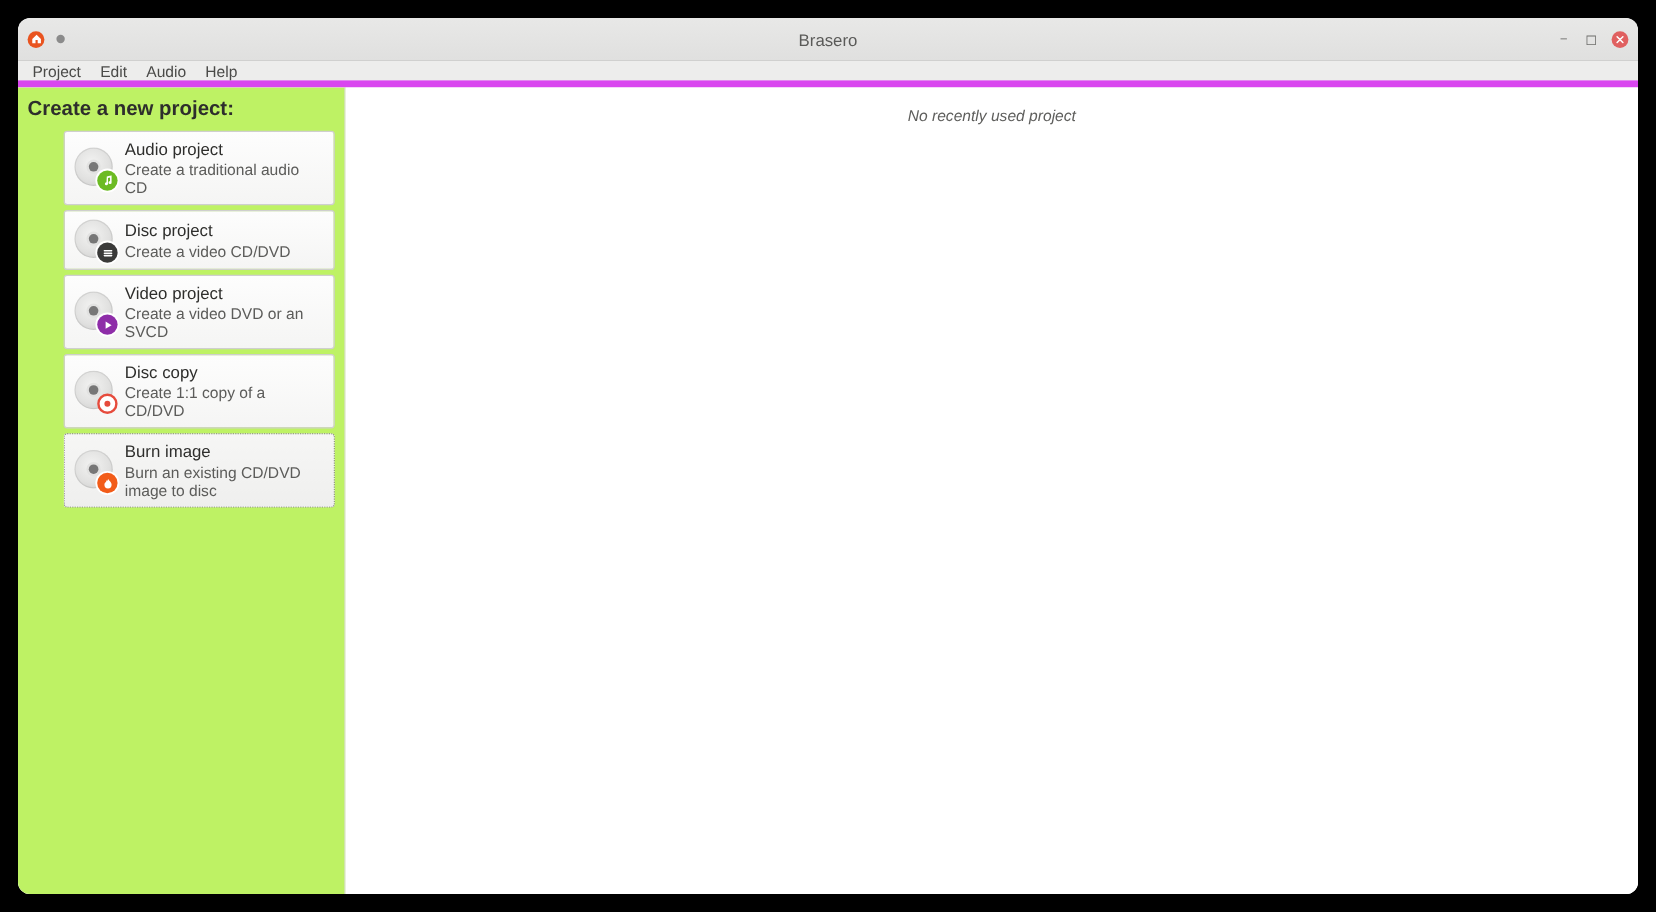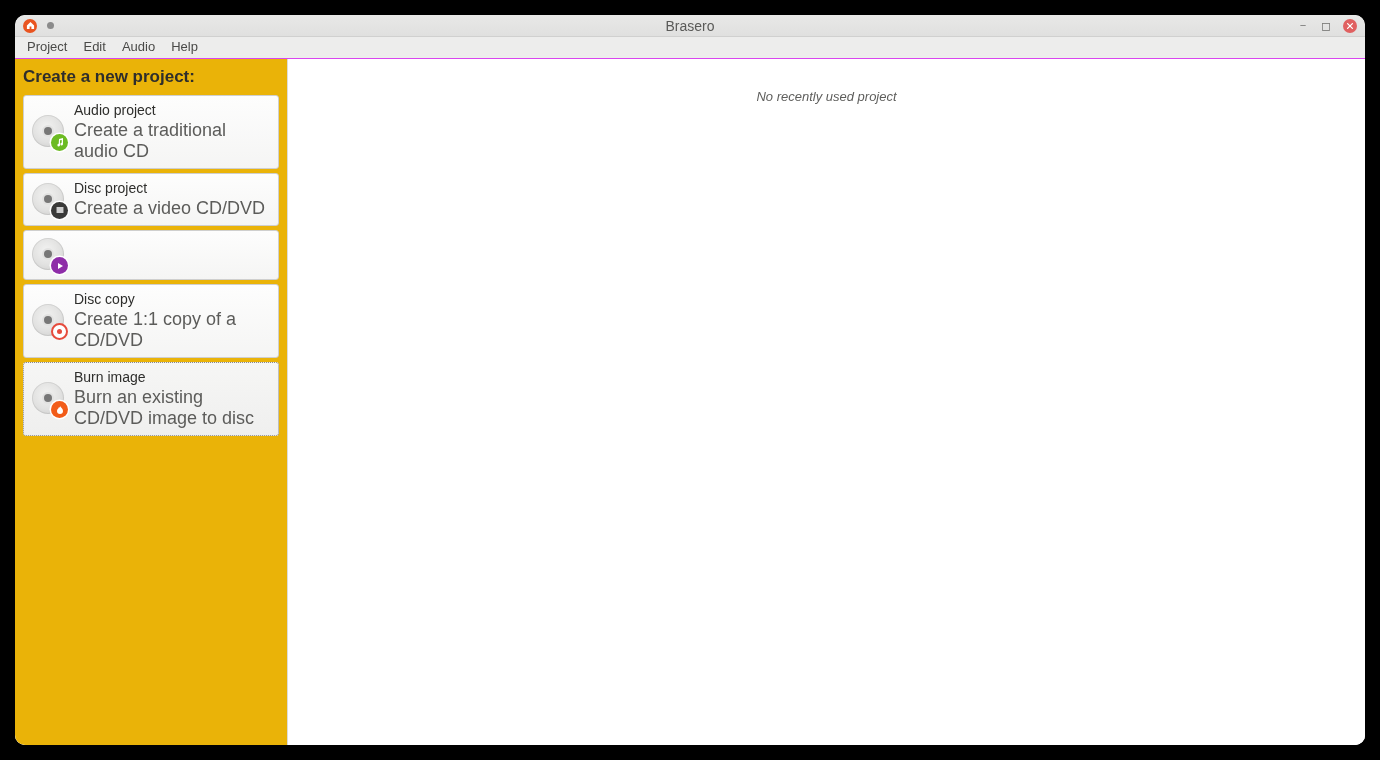--- a/index.html
+++ b/index.html
@@ -16,21 +16,21 @@
     position: absolute;
     top: 15px; left: 15px; right: 15px; bottom: 15px;
     background: #fafafa;
     border-radius: 10px;
     box-shadow: 0 0 0 1px rgba(0,0,0,0.25), 0 8px 30px rgba(0,0,0,0.6);
     display: flex;
     flex-direction: column;
     overflow: hidden;
   }
   .titlebar {
-    height: 22px;
+    height: 36px;
     background: linear-gradient(#e8e8e7,#e0e0df);
     border-bottom: 1px solid #d0d0cf;
     border-top-left-radius: 10px;
     border-top-right-radius: 10px;
     display: flex;
     align-items: center;
     position: relative;
   }
   .titlebar .tb-left {
     display: flex;
@@ -57,51 +57,51 @@
     display: flex;
     align-items: center;
     gap: 12px;
     padding-right: 8px;
   }
   .tb-min, .tb-max { color:#6f6f6d; font-size:12px; cursor:pointer; }
   .tb-close { width:14px;height:14px;border-radius:50%;background:#e06060;display:flex;align-items:center;justify-content:center;color:#fff;font-size:9px;cursor:pointer;}
   .menubar {
     height: 22px;
     background: #ededec;
-    border-bottom: 1px solid #d946ef;
-    display: flex;
-    align-items: flex-start;
+    border-bottom: 6px solid #d946ef;
+    display: flex;
+    align-items: center;
     padding: 0 4px;
     font-size: 13px;
     color: #4a4a48;
   }
   .menubar .menu-item { padding: 2px 8px; cursor:pointer; }
   .content {
     flex: 1;
     display: flex;
     background: #fff;
   }
   .left-pane {
     width: 273px;
     border-right: 1px solid #dcdcdb;
     padding: 8px 8px 8px 8px;
-    background: #eab308;
+    background: #bef264;
   }
   .right-pane {
     flex: 1;
     padding: 8px 10px;
     background: #fff;
   }
   .section-header {
     font-weight: 700;
     font-size: 17px;
     color: #2e2e2c;
     margin-bottom: 8px;
   }
-  .project-list { display:flex; flex-direction:column; gap:4px; }
+  .project-list { display:flex; flex-direction:column; gap:4px;margin-left:30px; }
   .project-button {
     display: flex;
     align-items: center;
     gap: 8px;
     border: 1px solid #cfcfce;
     background: linear-gradient(#fdfdfd,#f5f5f4);
     border-radius: 3px;
     padding: 6px 8px;
     cursor: pointer;
     min-height: 50px;
@@ -135,27 +135,27 @@
     box-shadow:0 0 0 1.5px #fff;
   }
   .badge-audio{background:#6cbb23;}
   .badge-data{background:#3a3a39;}
   .badge-video{background:#8e2da8;}
   .badge-copy{background:#fff;border:2px solid #e64b3c;box-shadow:none;}
   .badge-copy::after{content:"";width:5px;height:5px;background:#e64b3c;border-radius:50%;}
   .badge-burn{background:#f25c19;}
   .project-text { display:flex; flex-direction:column; gap:2px; }
   .project-title { font-size:14px; color:#2e2e2c; }
-  .project-desc { font-size:18px; color:#5c5c5a; }
+  .project-desc { font-size:13px; color:#5c5c5a; }
   .recent-empty {
     text-align:center;
     font-style: italic;
     color:#5e5e5c;
     font-size:13px;
-    margin-top: 22px;
+    margin-top: 8px;
   }
   .note-svg{width:10px;height:10px;}
 </style>
 </head>
 <body>
 
 <div class="window">
   <div class="titlebar">
     <div class="tb-left">
       <div class="tb-circle tb-home">
@@ -221,20 +221,24 @@
 
         <div class="project-button">
           <div class="project-icon">
             <div class="disc"></div>
             <div class="badge badge-video">
               <svg viewBox="0 0 10 10" width="10" height="10">
                   <path d="M3 2 L8 5 L3 8 Z" fill="#fff"></path>
                 </svg>
             </div>
           </div>
+          <div class="project-text">
+            <span class="project-title">Video project</span>
+            <span class="project-desc">Create a video DVD or an SVCD</span>
+          </div>
         </div>
 
         <div class="project-button">
           <div class="project-icon">
             <div class="disc"></div>
             <div class="badge badge-copy"></div>
           </div>
           <div class="project-text">
             <span class="project-title">Disc copy</span>
             <span class="project-desc">Create 1:1 copy of a CD/DVD</span>

